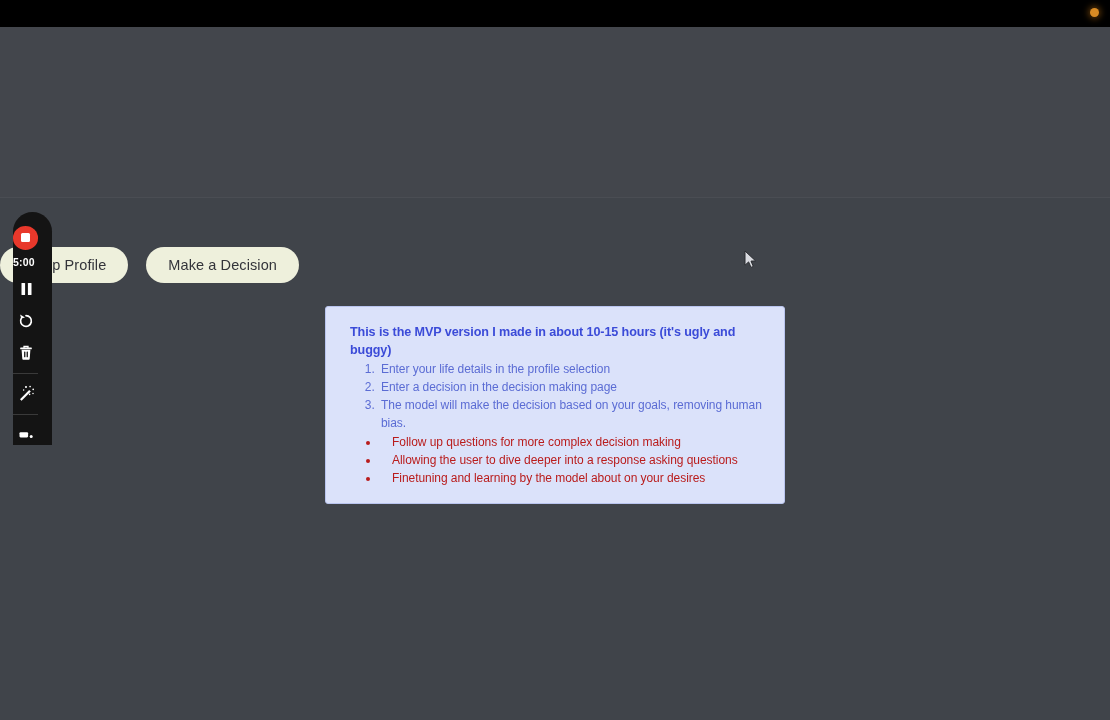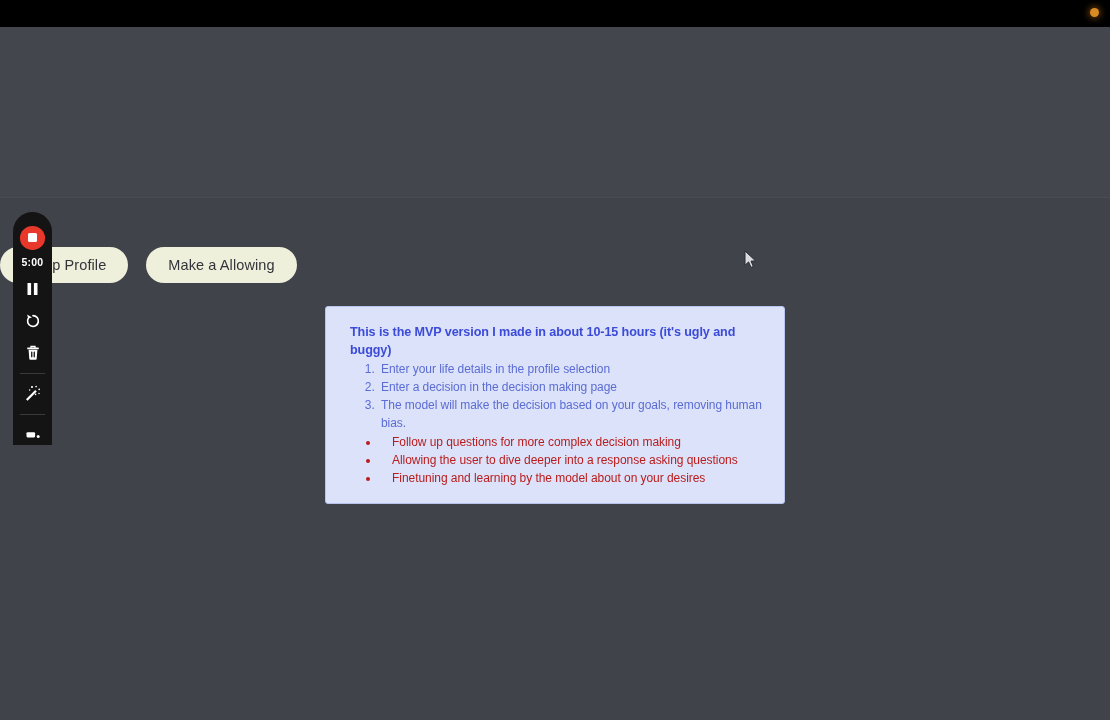--- a/index.html
+++ b/index.html
@@ -140,21 +140,21 @@
   #rec-toolbar {
     position: absolute;
     top: 212px;
     left: 13px;
     width: 39px;
     height: 233px;
     background: #141414;
     border-radius: 20px 20px 0 0;
     display: flex;
     flex-direction: column;
-    align-items: center;
+    align-items: flex-start;
     overflow: hidden;
   }
 
   #stop-button {
     margin-top: 14px;
     width: 25px;
     height: 25px;
     border-radius: 50%;
     background: #e8382b;
     border: none;
@@ -221,21 +221,21 @@
     <div id="recording-dot"></div>
   </div>
 
   <div id="viewport">
     <div id="viewport-strip-top"></div>
 
     <div id="content">
 
       <div id="button-row">
         <button class="pill-button">Setup Profile</button>
-        <button class="pill-button">Make a Allowing</button>
+        <button class="pill-button">Make a Decision</button>
       </div>
 
       <div id="info-card">
 
         <div class="card-heading">This is the MVP version I made in about 10-15 hours (it's ugly and buggy)</div>
 
         <ol class="card-list">
           <li>Enter your life details in the profile selection</li>
           <li>Enter a decision in the decision making page</li>
           <li>The model will make the decision based on your goals, removing human bias.</li>

